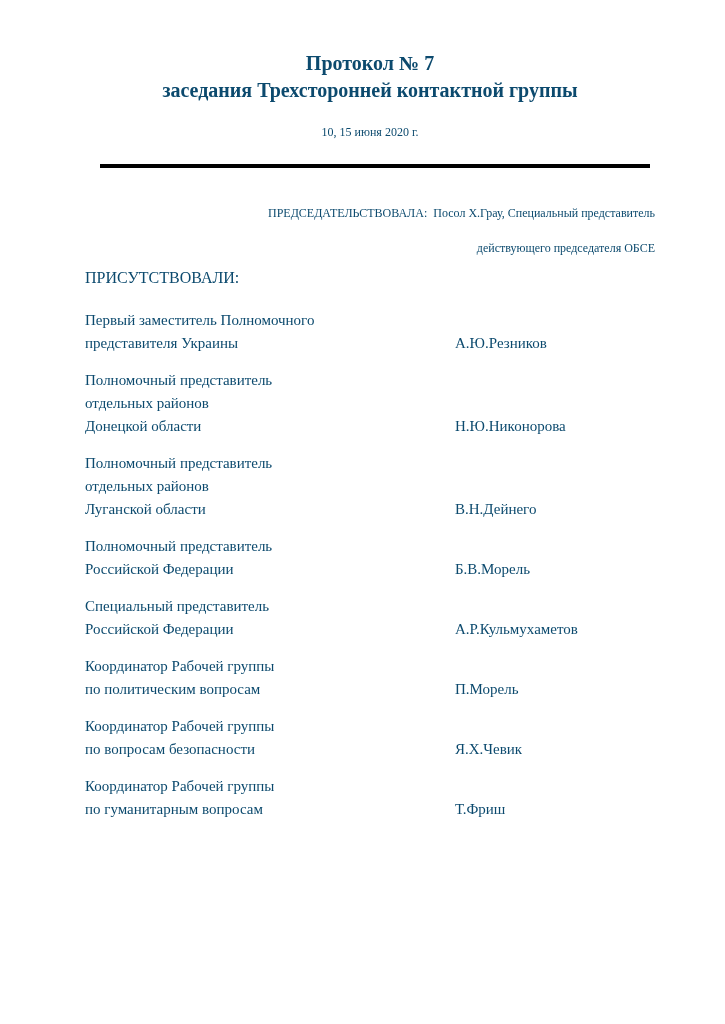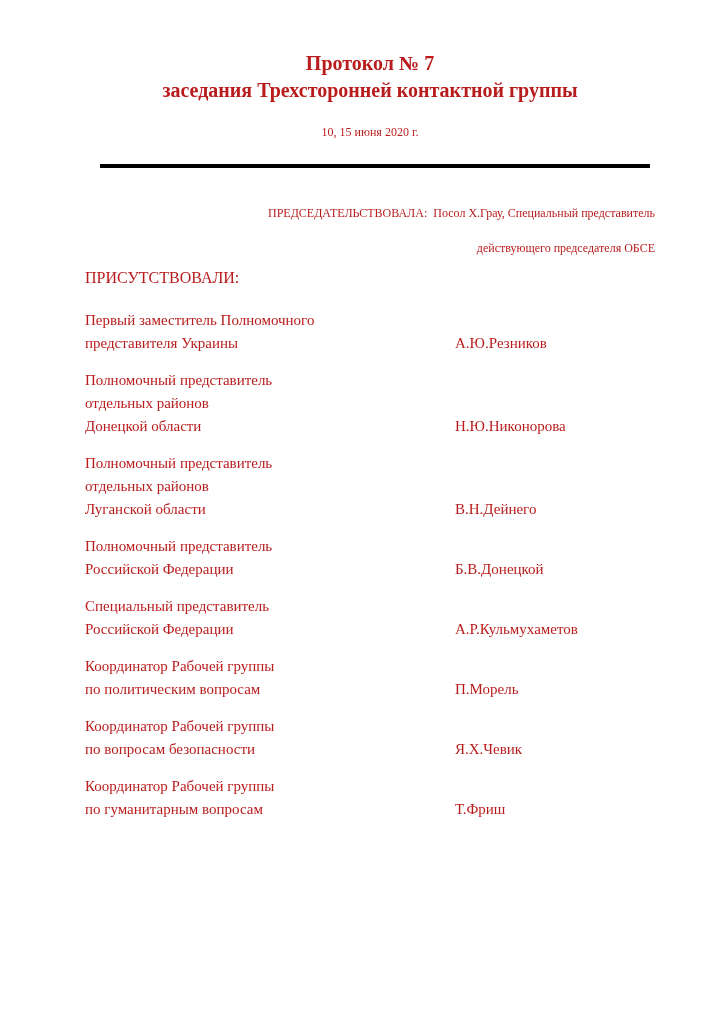--- a/index.html
+++ b/index.html
@@ -6,21 +6,21 @@
     margin: 0;
     padding: 0;
     background: #ffffff;
   }
   .page {
     position: relative;
     width: 725px;
     height: 1024px;
     box-sizing: border-box;
     background: #ffffff;
-    color: #b91c1c;
+    color: #0c4a6e;
     font-family: "Liberation Serif", serif;
     padding: 50px 70px 0 85px;
     overflow: hidden;
   }
   .title {
     text-align: center;
     font-weight: bold;
     font-size: 20px;
     line-height: 27px;
   }
@@ -104,21 +104,21 @@
     <div class="row">
       <div class="role">Полномочный представитель
 отдельных районов
 Луганской области</div>
       <div class="name">В.Н.Дейнего</div>
     </div>
 
     <div class="row">
       <div class="role">Полномочный представитель
 Российской Федерации</div>
-      <div class="name">Б.В.Донецкой</div>
+      <div class="name">Б.В.Морель</div>
     </div>
 
     <div class="row">
       <div class="role">Специальный представитель
 Российской Федерации</div>
       <div class="name">А.Р.Кульмухаметов</div>
     </div>
 
     <div class="row">
       <div class="role">Координатор Рабочей группы

